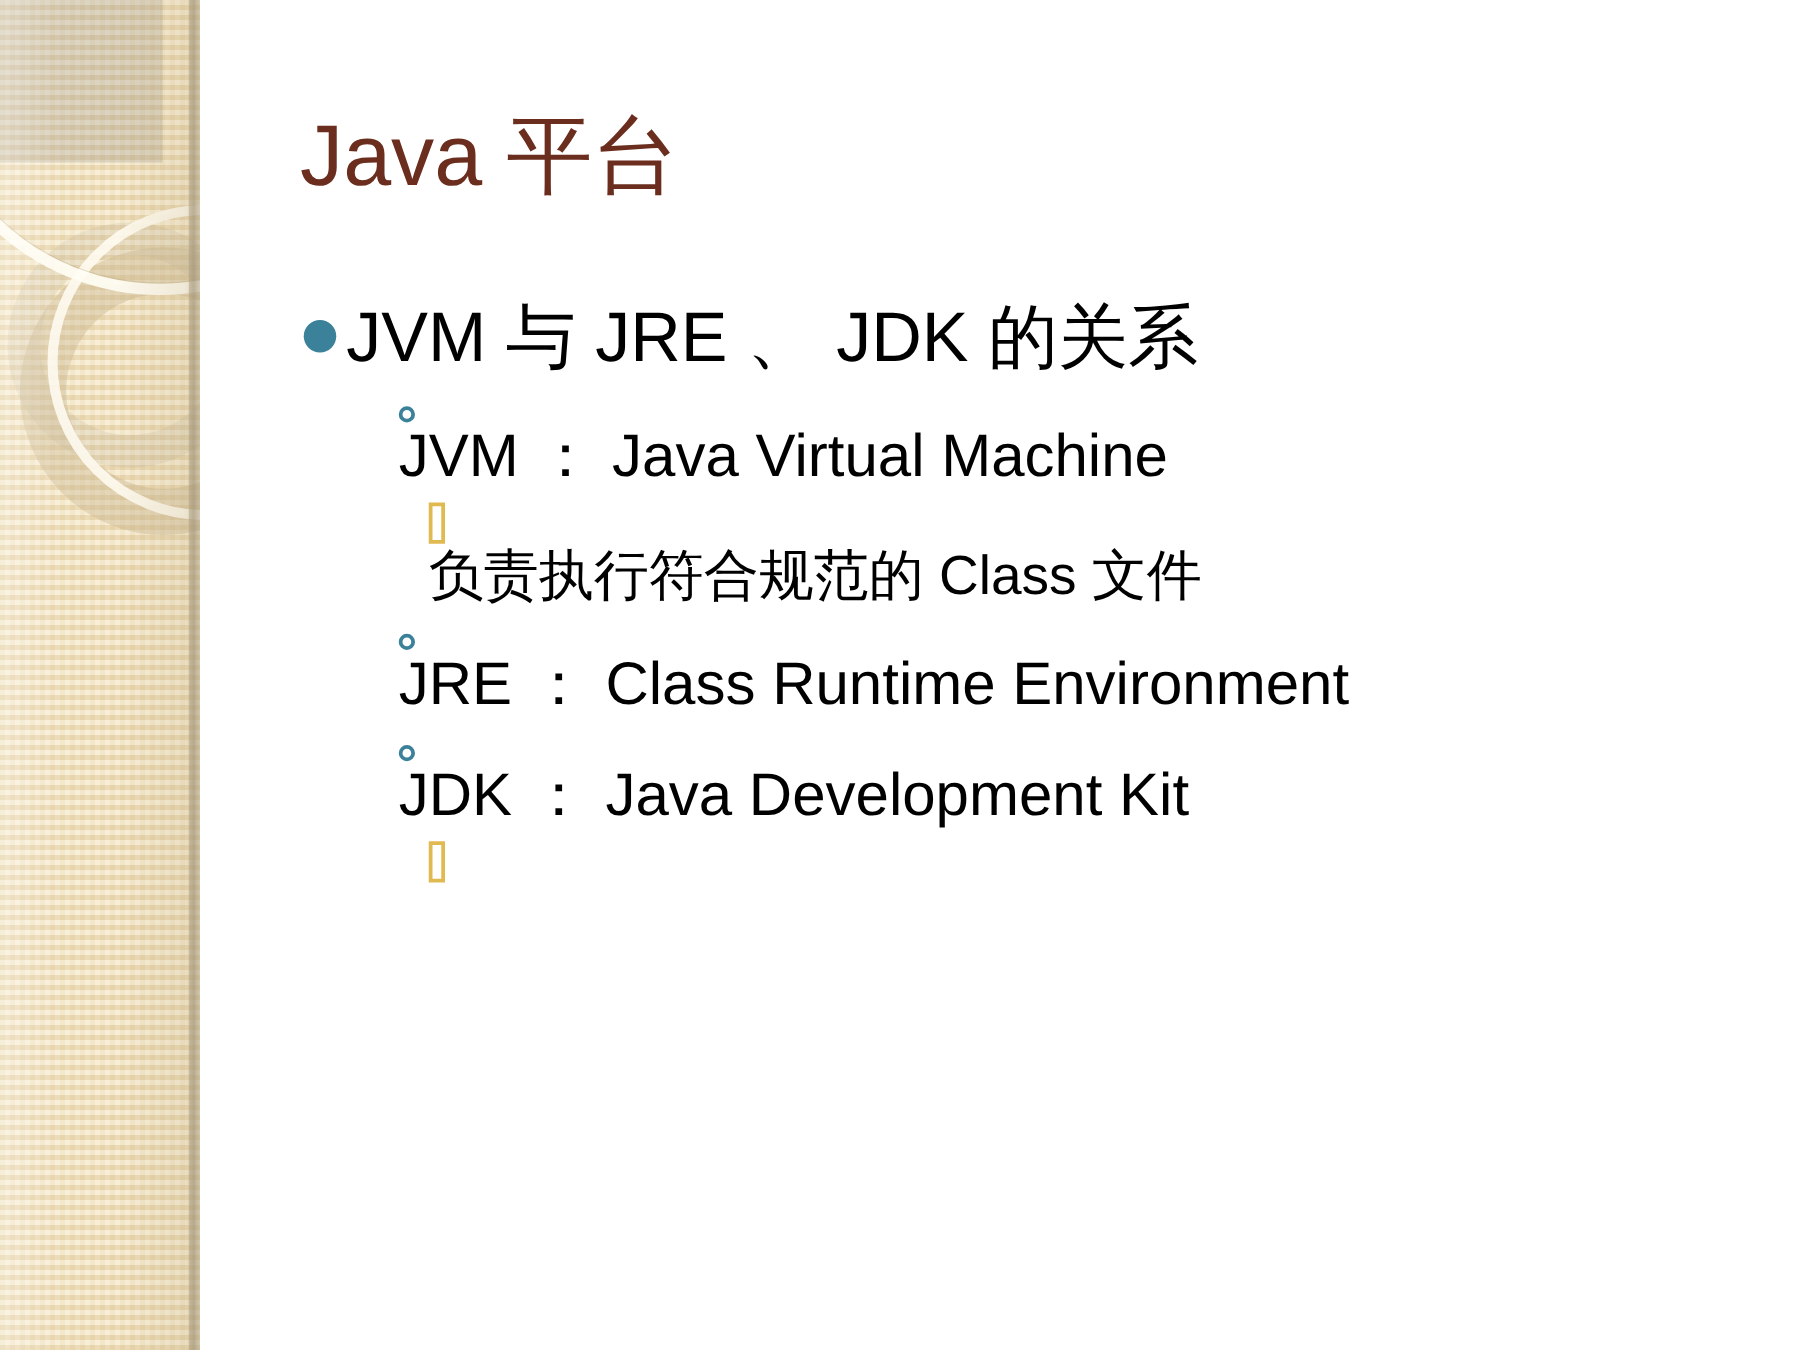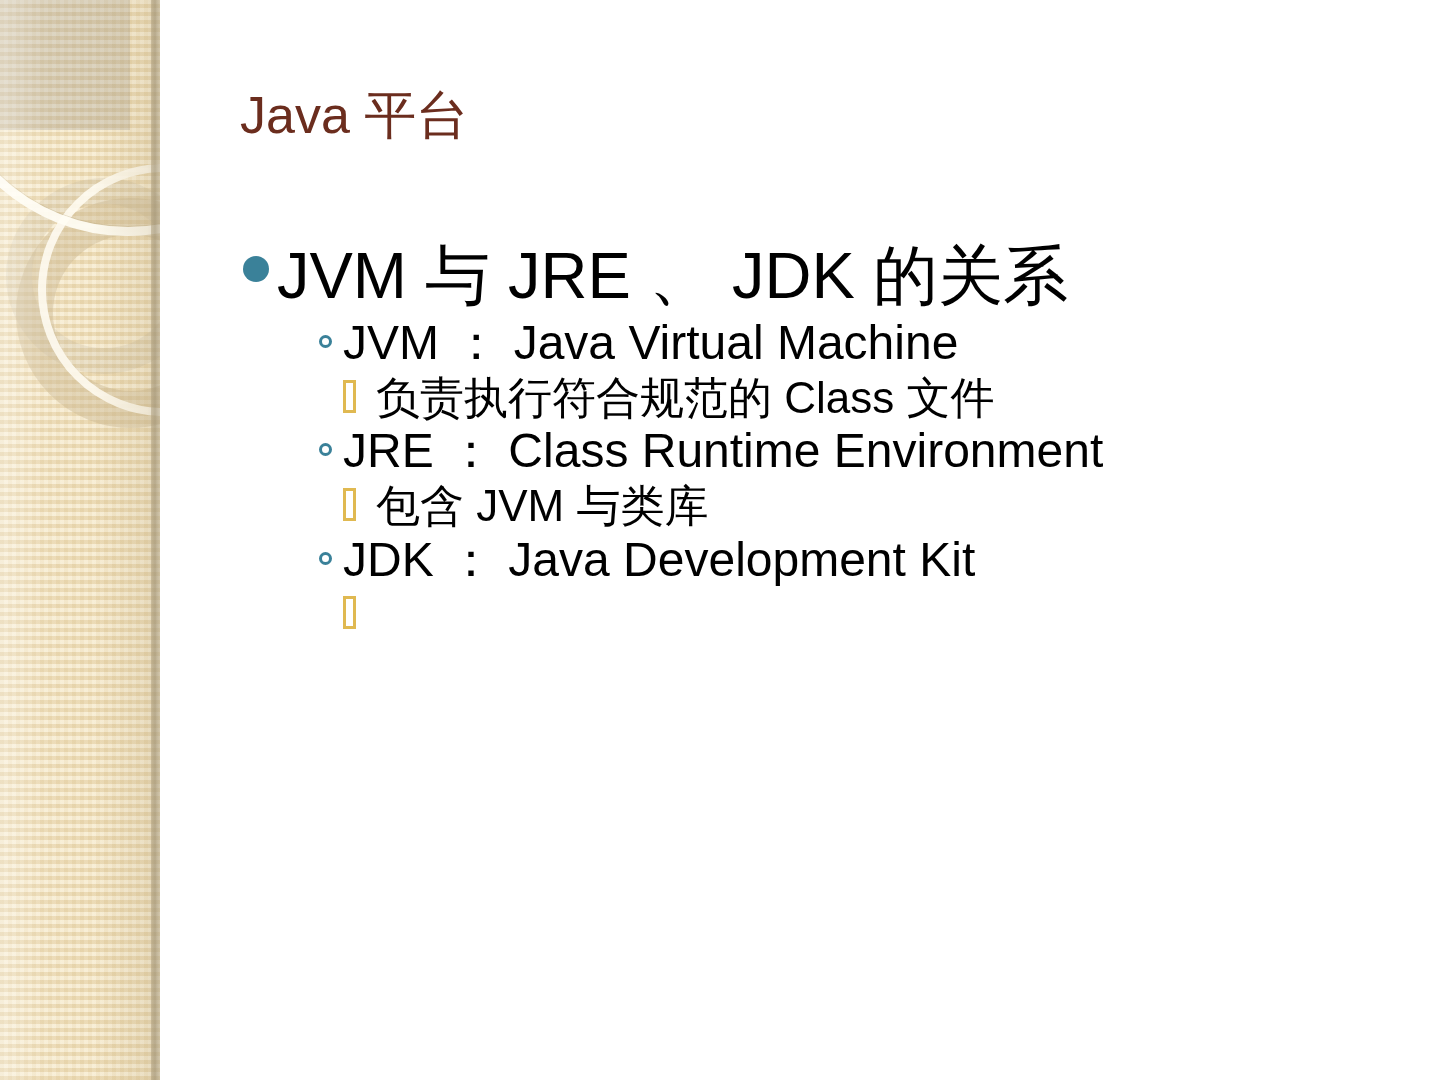--- a/index.html
+++ b/index.html
@@ -125,21 +125,21 @@
     border-radius: 50%;
     border: 26px solid rgba(176,166,144,0.18);
     box-sizing: border-box;
   }
 
   
   #title {
     position: absolute;
     left: 240px;
     top: 86px;
-    font-size: 52px;
+    font-size: 69px;
     line-height: 1.12;
     color: #6b2d1e;
     letter-spacing: 0px;
     white-space: nowrap;
     font-weight: 400;
   }
 
   
   #body {
     position: absolute;
@@ -150,21 +150,21 @@
 
   .line {
     display: flex;
     align-items: flex-start;
     color: #000000;
     white-space: nowrap;
   }
 
   
   .lvl1 {
-    font-size: 65px;
+    font-size: 56px;
     line-height: 1.16;
     margin-left: 0px;
     margin-bottom: 2px;
   }
   .lvl1 .bullet {
     width: 34px;
     min-width: 34px;
     display: inline-flex;
     align-items: center;
     justify-content: flex-start;
@@ -178,20 +178,21 @@
     display: block;
   }
   .lvl1 .txt { letter-spacing: 0px; }
 
   
   .lvl2 {
     font-size: 48px;
     line-height: 1.17;
     margin-left: 76px;
     margin-bottom: 0px;
+    flex-direction: column;
   }
   .lvl2 .bullet {
     width: 24px;
     min-width: 24px;
     display: inline-flex;
     align-items: center;
     justify-content: flex-start;
     padding-top: 20px;
   }
   .dot-hollow {
@@ -202,20 +203,21 @@
     box-sizing: border-box;
     display: block;
   }
 
   
   .lvl3 {
     font-size: 44px;
     line-height: 1.18;
     margin-left: 100px;
     margin-bottom: 0px;
+    flex-direction: column;
   }
   .lvl3 .bullet {
     width: 33px;
     min-width: 33px;
     display: inline-flex;
     align-items: center;
     justify-content: flex-start;
     padding-top: 8px;
   }
   .box-glyph {
@@ -268,26 +270,20 @@
       <span class="txt">负责执行符合规范的 Class 文件</span>
     </div>
 
     <div class="line lvl2">
       <span class="bullet">
         <span class="dot-hollow"></span>
       </span>
       <span class="txt">JRE ： Class Runtime Environment</span>
     </div>
 
-    <div class="line lvl3">
-      <span class="bullet">
-        <span class="box-glyph"></span>
-      </span>
-      <span class="txt">包含 JVM 与类库</span>
-    </div>
 
     <div class="line lvl2">
       <span class="bullet">
         <span class="dot-hollow"></span>
       </span>
       <span class="txt">JDK ： Java Development Kit</span>
     </div>
 
     <div class="line lvl3">
       <span class="bullet">

